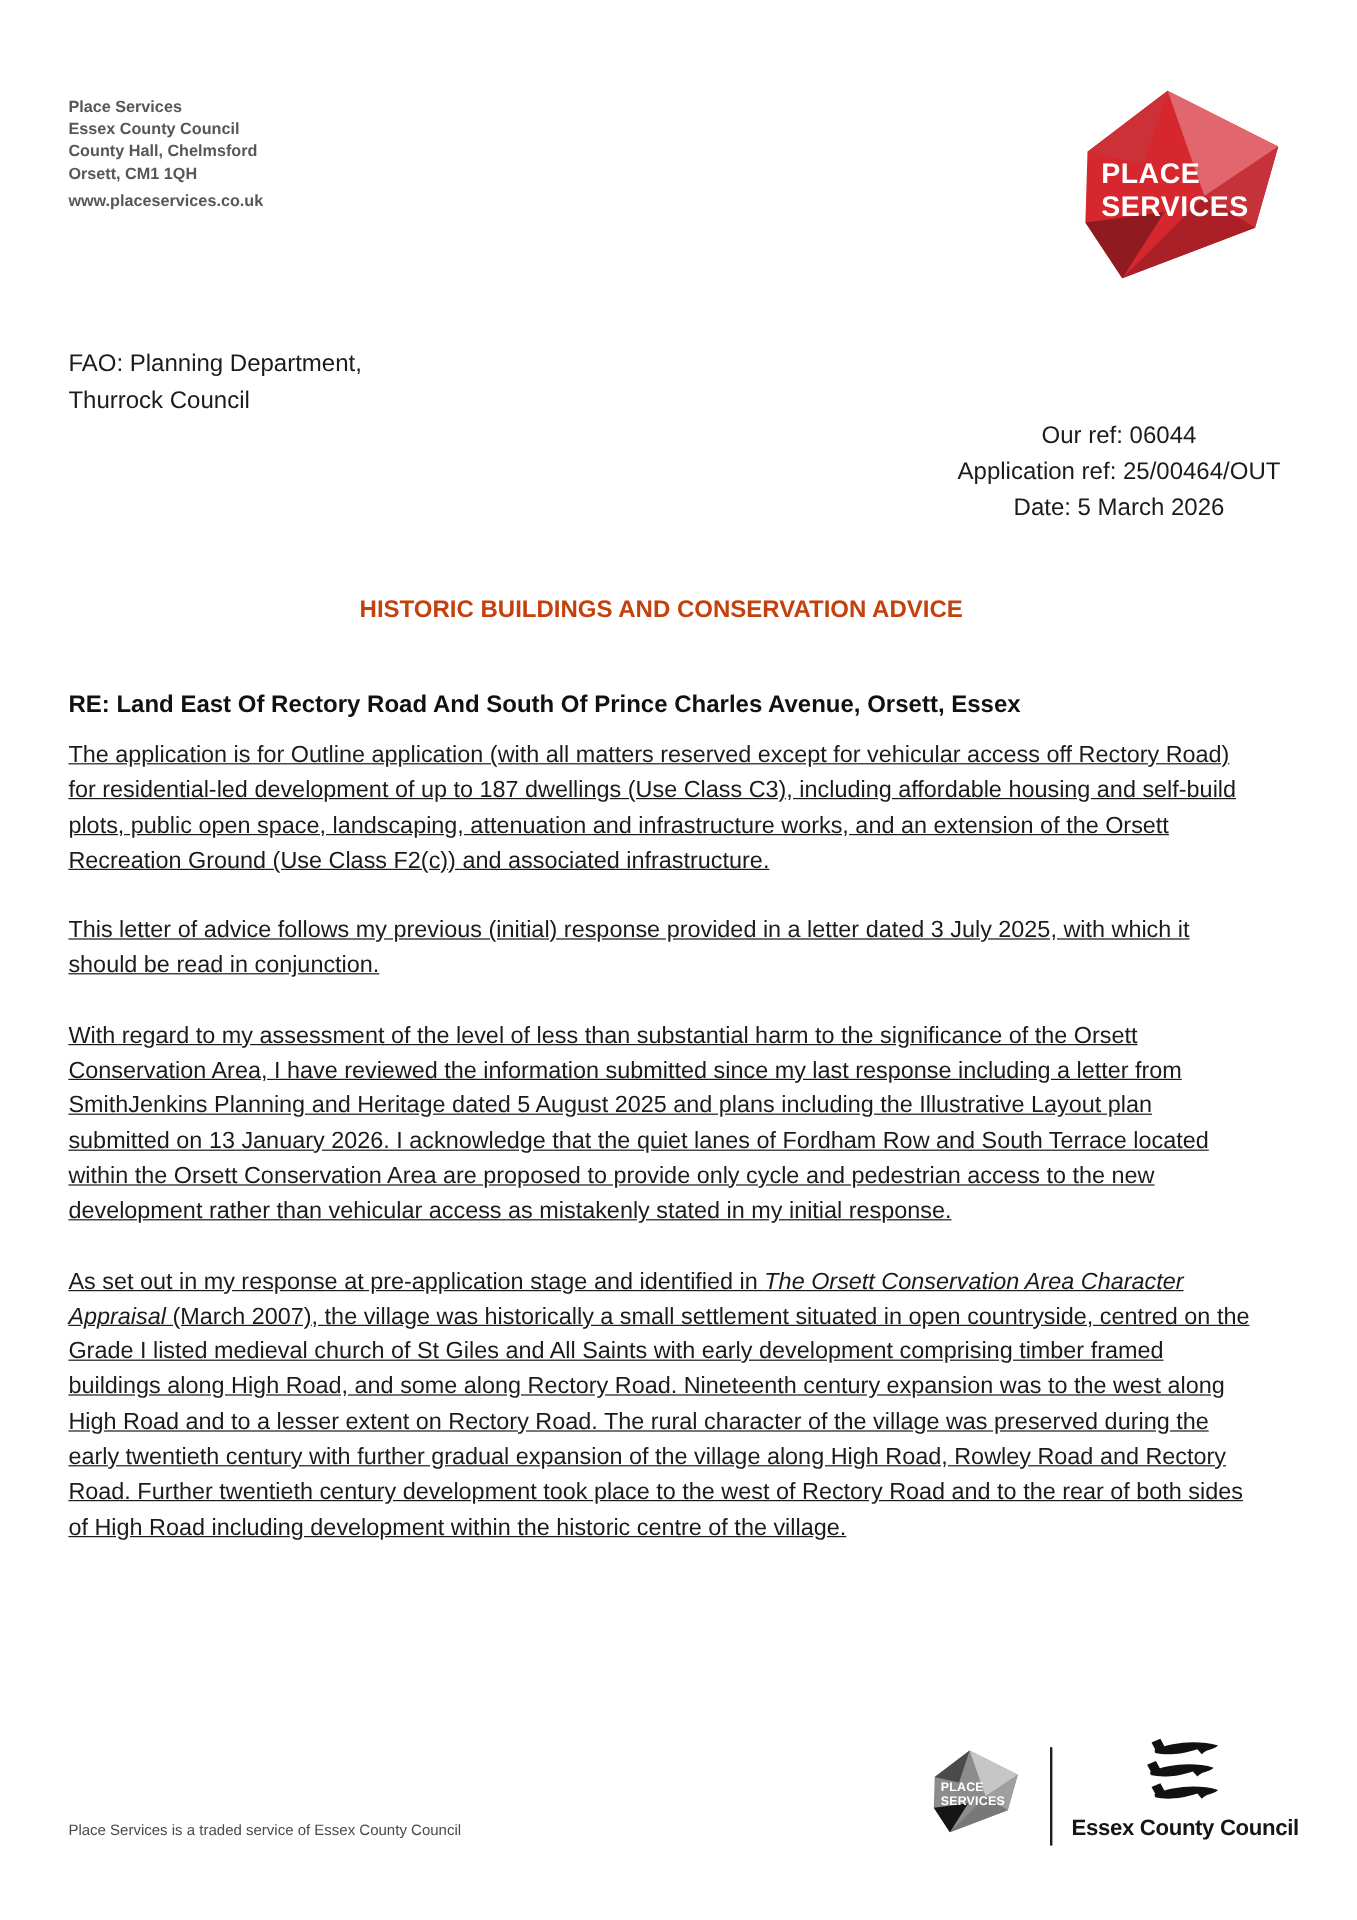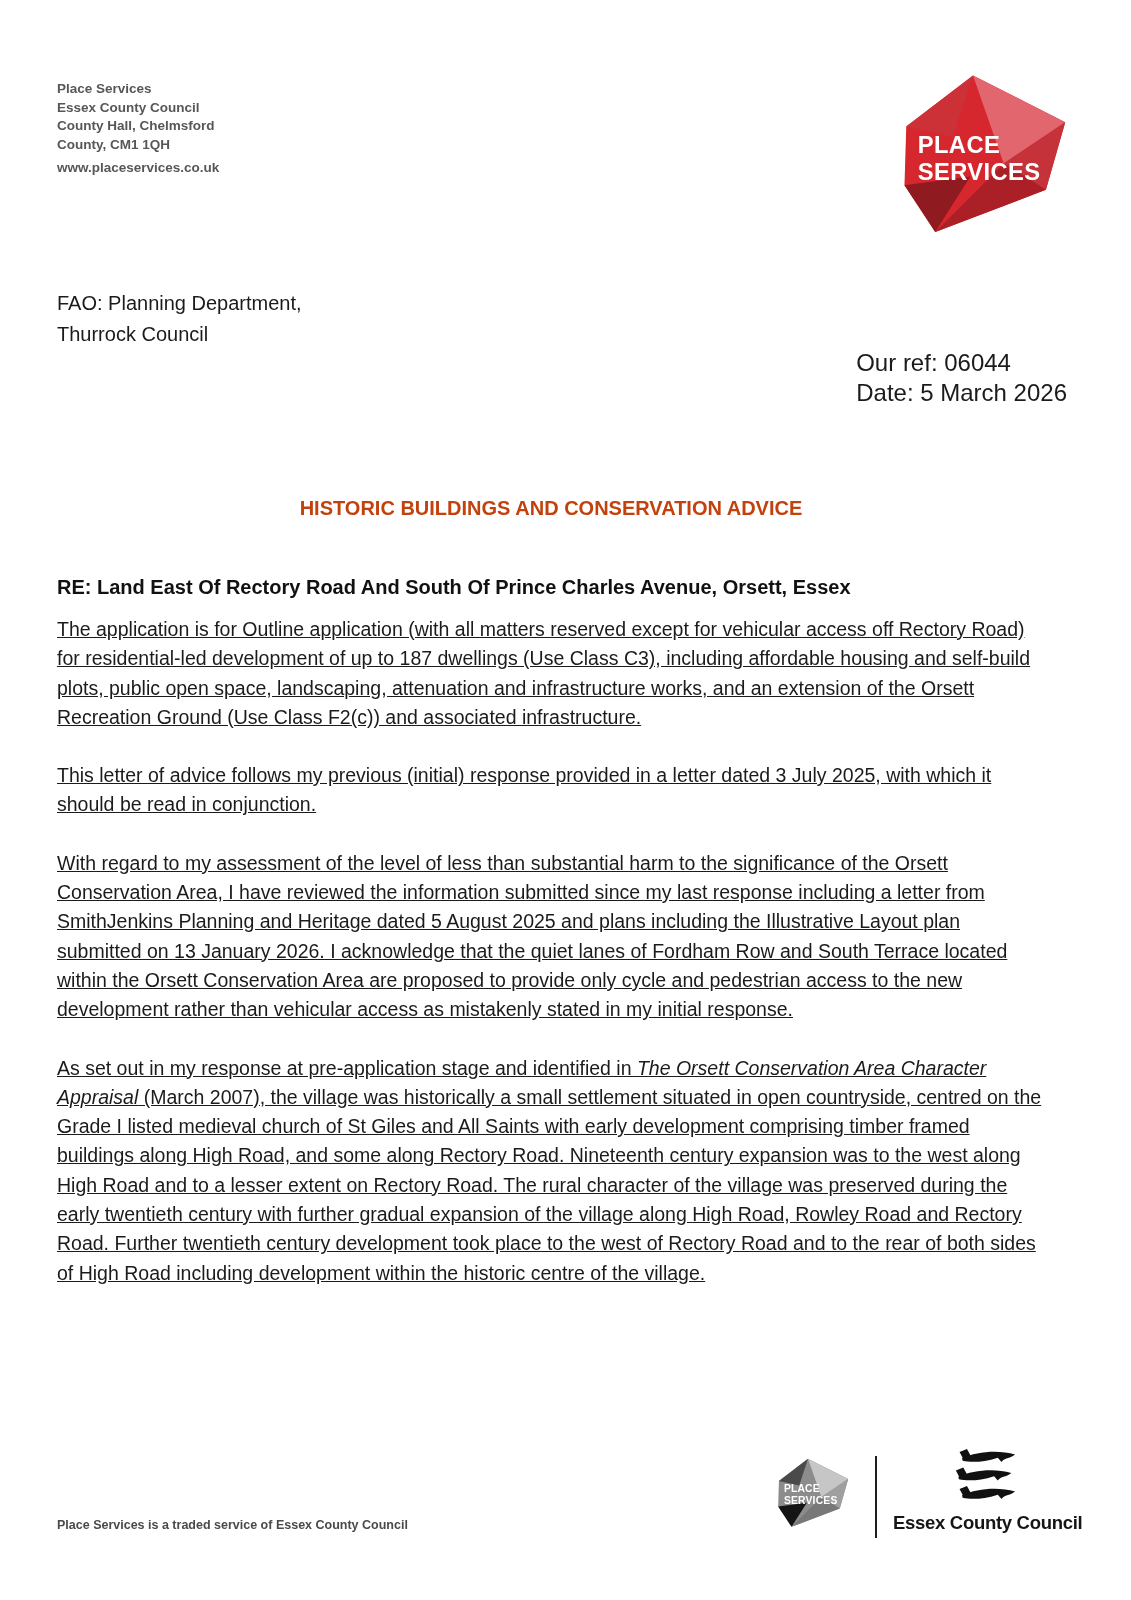--- a/index.html
+++ b/index.html
@@ -25,21 +25,21 @@
 
   
   .recipient {
     position:absolute; left:57px; top:288px;
     font-size:20px; line-height:31px; color:#1b1b1b;
   }
 
   
   .refs {
     position:absolute; right:64px; top:348px;
-    text-align:left; font-size:24px; line-height:30px; color:#1b1b1b;margin-left:37px;
+    text-align:center; font-size:20px; line-height:30px; color:#1b1b1b;margin-left:37px;
   }
 
   
   .doc-title {
     position:absolute; left:57px; right:86px; top:497px;
     text-align:center; font-size:20px; font-weight:bold; color:#c2410c;
   }
   .doc-subject {
     position:absolute; left:57px; top:576px; width:990px;
     font-size:20px; font-weight:bold; color:#111;
@@ -49,21 +49,21 @@
   .body-text {
     position:absolute; left:57px; top:615px; width:988px;
     font-size:19.5px; line-height:29.3px; color:#1b1b1b;
   }
   .body-text p { margin:0 0 29px 0;text-decoration:underline; }
   .body-text .italic { font-style:italic; }
 
   
   .footer-note {
     position:absolute; left:57px; top:1518px;
-    font-size:12.5px; color:#4a4a4a;font-weight:bold;
+    font-size:12.5px; color:#4a4a4a;
   }
   .footer-logo-gray { position:absolute; left:764px; top:1450px; }
   .footer-divider {
     position:absolute; left:875px; top:1456px;
     width:2px; height:82px; background:#1f1f1f;
   }
   .essex-logo { position:absolute; left:893px; top:1448px; width:180px; text-align:center; }
   .essex-logo svg { display:block; margin:0 auto; }
   .essex-logo-text {
     margin-top:4px; font-size:18.5px; font-weight:bold; color:#151515;
@@ -74,21 +74,21 @@
 </style>
 </head>
 <body>
 
 <div class="page">
 
   <div class="sender">
     <div>Place Services</div>
     <div>Essex County Council</div>
     <div>County Hall, Chelmsford</div>
-    <div>County, CM1 1QH</div>
+    <div>Orsett, CM1 1QH</div>
     <div class="website">www.placeservices.co.uk</div>
   </div>
 
   <div class="logo-top">
     <svg width="202" height="192" viewBox="0 0 230 210">
       <polygon points="115,18 39,76 37,143 72,196 198,148 220,71" fill="#D6272E"></polygon>
       <polygon points="115,18 220,71 150,118" fill="#E2666D"></polygon>
       <polygon points="220,71 198,148 150,118" fill="#C5323A"></polygon>
       <polygon points="150,118 198,148 72,196" fill="#AB2027"></polygon>
       <polygon points="37,143 72,196 112,133" fill="#8F1B21"></polygon>
@@ -98,20 +98,21 @@
     </svg>
   </div>
 
   <div class="recipient">
     <div>FAO: Planning Department,</div>
     <div>Thurrock Council</div>
   </div>
 
   <div class="refs">
     <div>Our ref: 06044</div>
+    <div>Application ref: 25/00464/OUT</div>
     <div>Date: 5 March 2026</div>
   </div>
 
   <div class="doc-title">HISTORIC BUILDINGS AND CONSERVATION ADVICE</div>
   <div class="doc-subject">RE: Land East Of Rectory Road And South Of Prince Charles Avenue, Orsett, Essex</div>
 
   <div class="body-text">
     <p><span>The application is for Outline application (with all matters reserved except for vehicular access off Rectory Road) for residential-led development of up to 187 dwellings (Use Class C3), including affordable housing and self-build plots, public open space, landscaping, attenuation and infrastructure works, and an extension of the Orsett Recreation Ground (Use Class F2(c)) and associated infrastructure.</span></p>
     <p><span>This letter of advice follows my previous (initial) response provided in a letter dated 3 July 2025, with which it should be read in conjunction.</span></p>
     <p><span>With regard to my assessment of the level of less than substantial harm to the significance of the Orsett Conservation Area, I have reviewed the information submitted since my last response including a letter from SmithJenkins Planning and Heritage dated 5 August 2025 and plans including the Illustrative Layout plan submitted on 13 January 2026.  I acknowledge that the quiet lanes of Fordham Row and South Terrace located within the Orsett Conservation Area are proposed to provide only cycle and pedestrian access to the new development rather than vehicular access as mistakenly stated in my initial response.</span></p>

